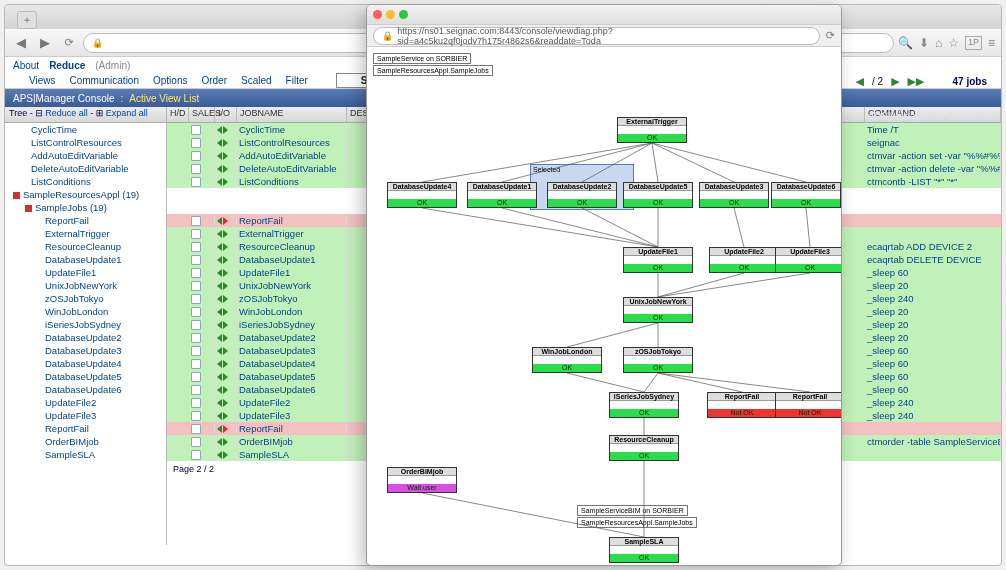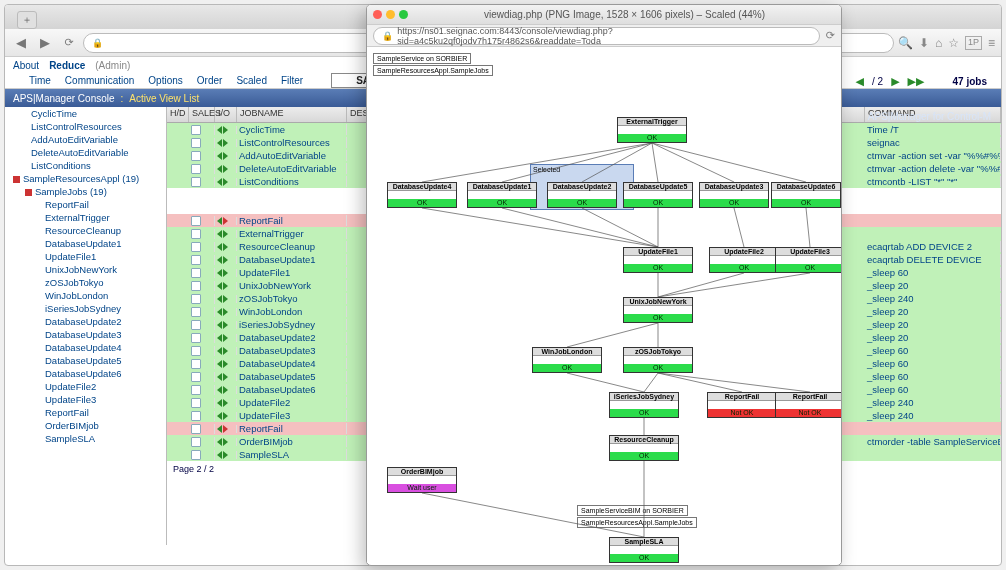--- a/index.html
+++ b/index.html
@@ -106,38 +106,46 @@
     <span style="color:#888;">(Admin)</span>
   </div>
   <div class="jobs-info">
     <span class="play-icon">◀</span>
     <span>/ 2</span>
     <span class="play-icon">▶</span>
     <span class="play-icon">▶▶</span>
     <b style="margin-left:20px;">47 jobs</b>
   </div>
   <div class="app-row2">
-    <span>Time</span>
+    <span>Views</span>
     <span>Communication</span>
     <span>Options</span>
     <span>Order</span>
     <span>Scaled</span>
     <span>Filter</span>
     <span class="sales-box" style="margin-left:14px;">SALES</span>
   </div>
   <div class="title-strip">
     <span>APS|Manager Console</span>
     <span style="margin:0 6px;color:#ffe36b;">:</span>
     <span class="yellow">Active View List</span>
   </div>
   <div class="right-title">APS|Manager for Control-M</div>
 
   <div class="grid-area">
 
     <div class="tree-col">
+      <div class="tree-header">
+        <span>Tree - </span>
+        <span>⊟</span>
+        <a>Reduce all</a>
+        <span> - </span>
+        <span>⊞</span>
+        <a>Expand all</a>
+      </div>
       <div class="tree-body" id="tree-body">
           <div class="tree-item">CyclicTime</div>
           <div class="tree-item">ListControlResources</div>
           <div class="tree-item">AddAutoEditVariable</div>
           <div class="tree-item">DeleteAutoEditVariable</div>
           <div class="tree-item">ListConditions</div>
           <div class="tree-group"><span class="redsq"></span>SampleResourcesAppl (19)</div>
           <div class="tree-group" style="padding-left: 20px;"><span class="redsq"></span>SampleJobs (19)</div>
           <div class="tree-item" style="padding-left: 40px;">ReportFail</div>
           <div class="tree-item" style="padding-left: 40px;">ExternalTrigger</div>
@@ -505,21 +513,20 @@
   </div>
 </div>
 
 <div class="popup">
   <div class="popup-title">
     <div class="traffic">
       <span class="t-red"></span>
       <span class="t-yel"></span>
       <span class="t-grn"></span>
     </div>
-    <div class="popup-title-text">viewdiag.php (PNG Image, 1528 × 1606 pixels) – Scaled (44%)</div>
   </div>
   <div class="popup-url">
     <div class="url-field">
       <span class="lock">🔒</span>
       <span>https://ns01.seignac.com:8443/console/viewdiag.php?sid=a4c5ku2qf0jodv7h175r4862s6&amp;readdate=Toda</span>
     </div>
     <span class="reload-icon" style="margin-left:6px;">⟳</span>
   </div>
   <div class="diagram" id="diagram">
     <div class="svc-banner" style="top:6px;">SampleService on SORBIER</div>

